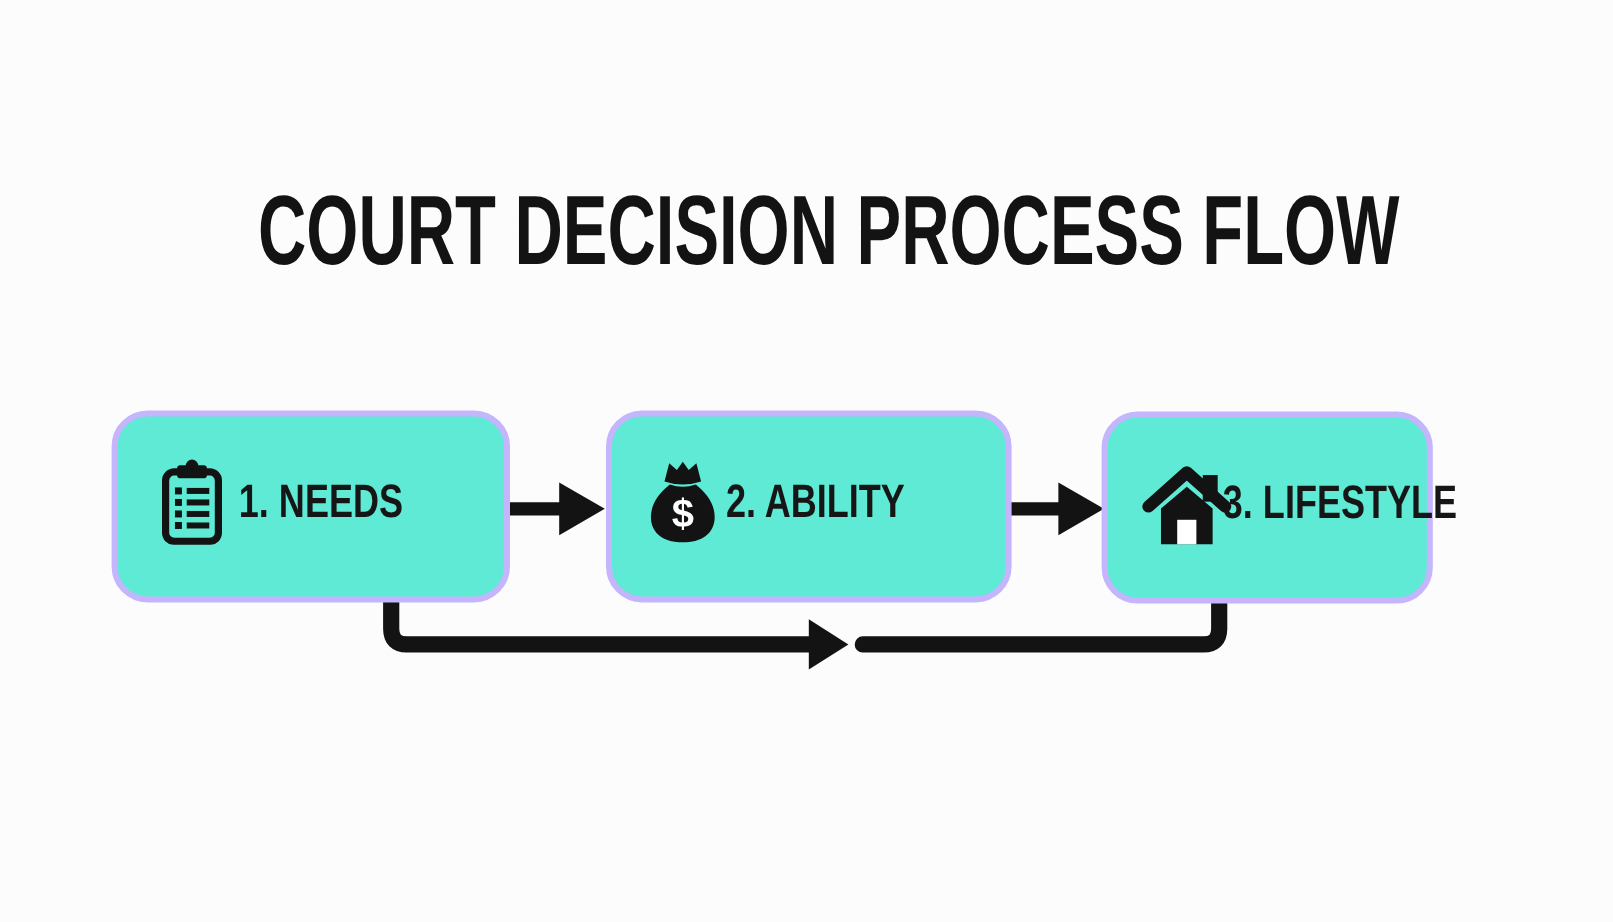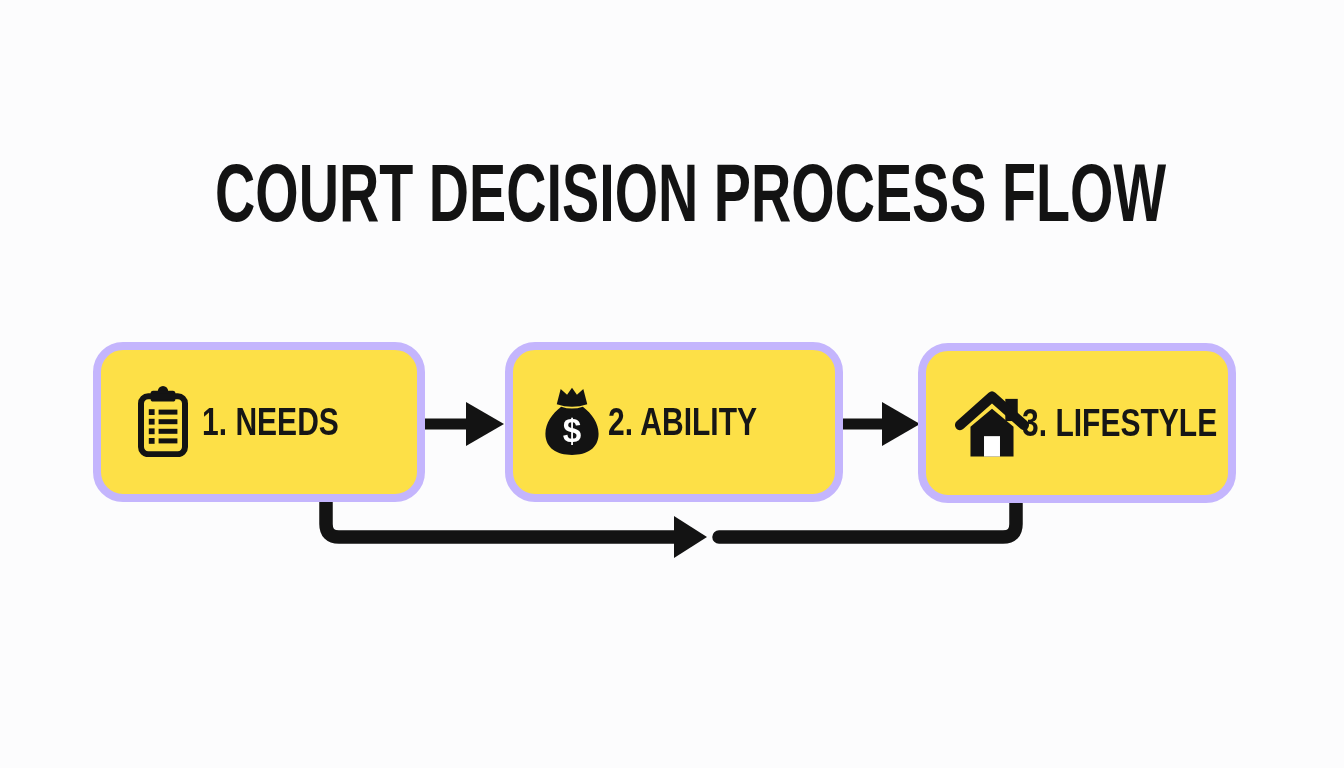--- a/index.html
+++ b/index.html
@@ -28,28 +28,28 @@
     white-space:nowrap;
   }
   .connectors{
     position:absolute;left:0;top:0;
     z-index:1;
   }
   .step-box{
     position:absolute;
     box-sizing:border-box;
     height:160px;
-    background:#fde047;
-    border:8px solid #c4b5fd;
+    background:#5eead4;
+    border:5px solid #c4b5fd;
     border-radius:30px;
     z-index:2;
   }
   .box-needs{left:93px;top:342px;width:332px;}
   .box-ability{left:505px;top:342px;width:338px;}
-  .box-lifestyle{left:918px;top:343px;width:318px;}
+  .box-lifestyle{left:918px;top:343px;width:276px;}
   .step-icon{position:absolute;}
   .icon-clipboard{left:36px;top:35px;}
   .icon-moneybag{left:27px;top:33px;}
   .icon-house{left:28px;top:39px;}
   .step-label{
     position:absolute;
     font-weight:700;
     font-size:39px;line-height:39px;
     color:#161616;
     white-space:nowrap;

